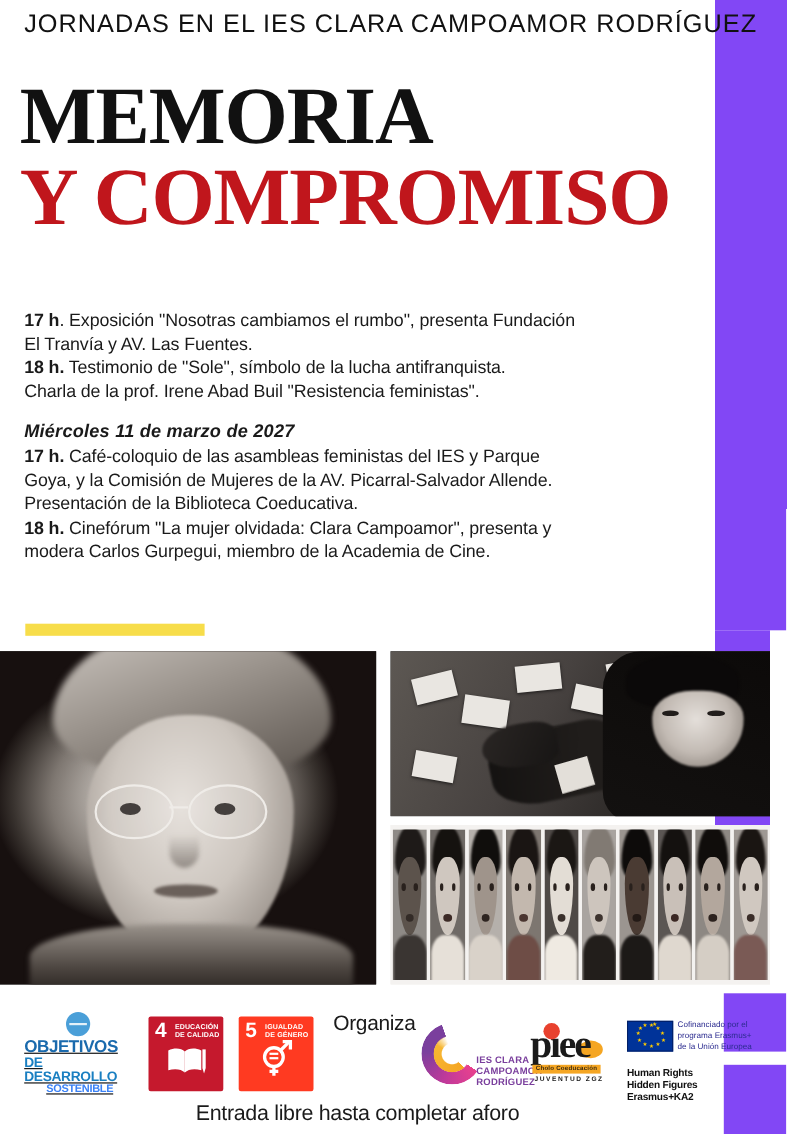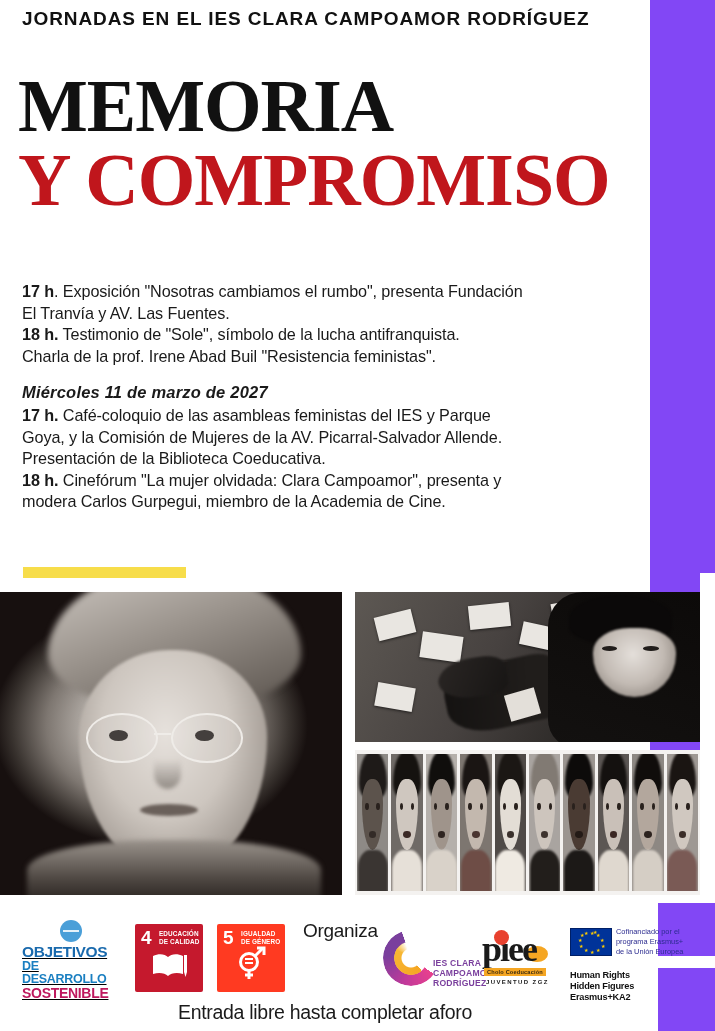--- a/index.html
+++ b/index.html
@@ -27,22 +27,22 @@
   #purple-mid    { left: 650px; top: 573px; width: 50px; height: 182px; }
   #purple-low    { left: 658px; top: 903px; width: 57px; height: 53px; }
   #purple-bottom { left: 658px; top: 968px; width: 57px; height: 63px; }
 
   
   #kicker {
     position: absolute;
     left: 22px;
     top: 8px;
     width: 600px;
-    font-size: 19px;
-    font-weight: bold;
+    font-size: 23px;
+    font-weight: normal;
     letter-spacing: 0.9px;
     color: #111111;
     white-space: nowrap;
     font-family: "Liberation Sans", sans-serif;
   }
 
   
   #title-block {
     position: absolute;
     left: 18px;
@@ -293,22 +293,23 @@
   }
   .ods-line1 {
     font-size: 15.5px; font-weight: bold; color: #1a6aad; letter-spacing: -0.4px;
     line-height: 1.02;
   }
   .ods-line2 {
     font-size: 12.5px; font-weight: bold; color: #1a7fc1; letter-spacing: -0.3px;
     line-height: 1.05;
   }
   .ods-line3 {
-    font-size: 14px; font-weight: bold; color: #be185d; letter-spacing: -0.3px;
+    font-size: 10px; font-weight: bold; color: #3b82f6; letter-spacing: -0.3px;
     line-height: 1.05;
+    margin-left: 20px;
   }
 
   .sdg-tile {
     position: absolute; width: 68px; height: 68px;
     border-radius: 2px;
     color: #ffffff;
   }
   #sdg-4 { left: 135px; top: 24px; background: #c5192d; }
   #sdg-5 { left: 217px; top: 24px; background: #ff3a21; }
   .sdg-num {

